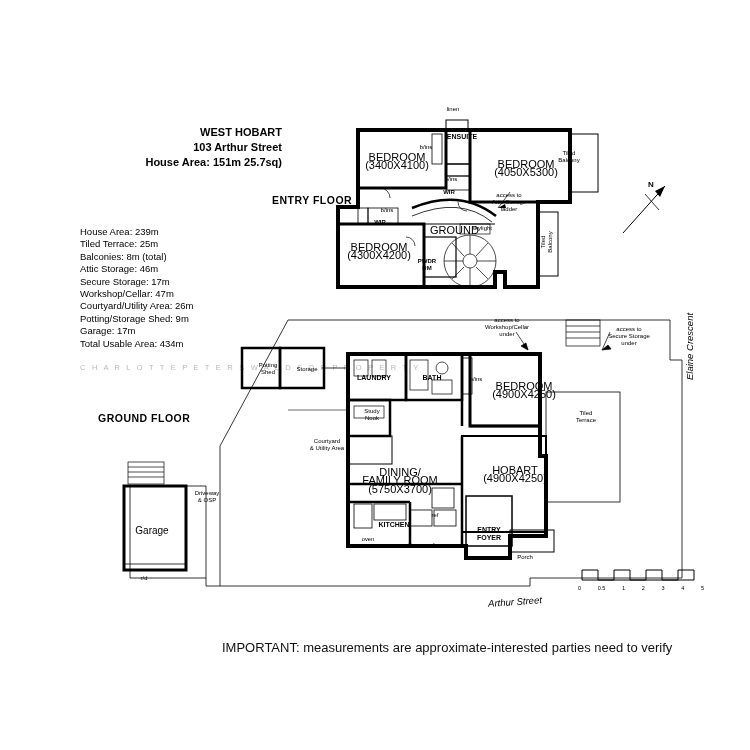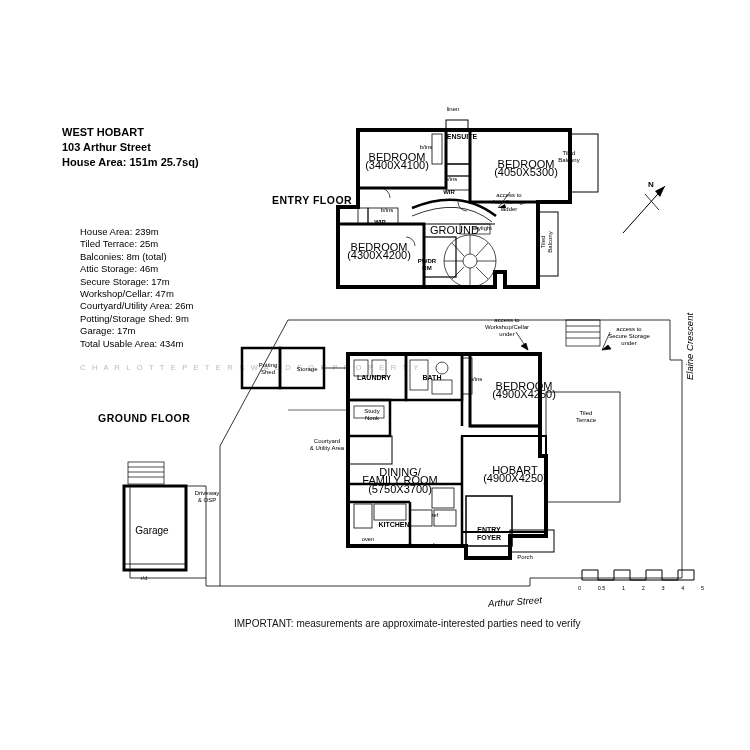--- a/index.html
+++ b/index.html
@@ -6,25 +6,25 @@
   body{
     width:750px;height:750px;
     background:#ffffff;
     font-family:"Liberation Sans", sans-serif;
     color:#000;
     position:relative;
     overflow:hidden;
   }
   .stage{position:absolute;left:0;top:0;width:750px;height:750px;}
   .abs{position:absolute;}
-  .title-block{left:62px;top:125px;width:220px;text-align:left;font-size:11px;line-height:15px;font-weight:bold;}
+  .title-block{left:62px;top:125px;width:220px;text-align:right;font-size:11px;line-height:15px;font-weight:bold;}
   .areas{left:80px;top:226px;font-size:9.5px;line-height:12.4px;white-space:pre;}
   .floor-label{font-size:10.5px;font-weight:bold;letter-spacing:.5px;}
   .watermark{left:80px;top:362px;font-size:7.5px;letter-spacing:2.2px;color:#b9b9b9;line-height:11px;text-align:left;}
-  .footnote{left:222px;top:618px;font-size:10px;color:#111;margin-left:12px;}
+  .footnote{left:222px;top:640px;font-size:13px;color:#111;}
   .street-lbl{font-style:italic;font-size:9.5px;}
   .roomname{font-size:11px;line-height:8.4px;text-align:center;white-space:pre;}
   .tiny{font-size:6px;line-height:7px;text-align:center;white-space:pre;}
   .tiny6{font-size:5.8px;line-height:6.6px;white-space:pre;text-align:center;}
   .rot90{transform:rotate(-90deg);transform-origin:left top;}
   svg{display:block;}
 </style>
 </head>
 <body>
 

